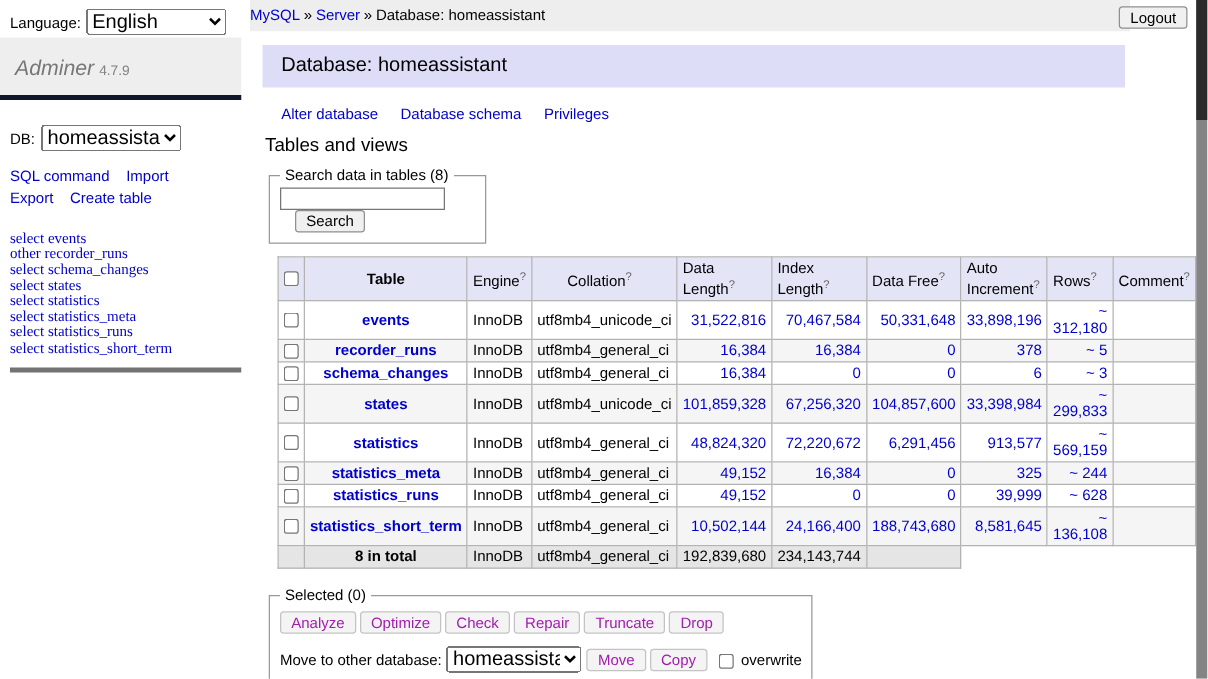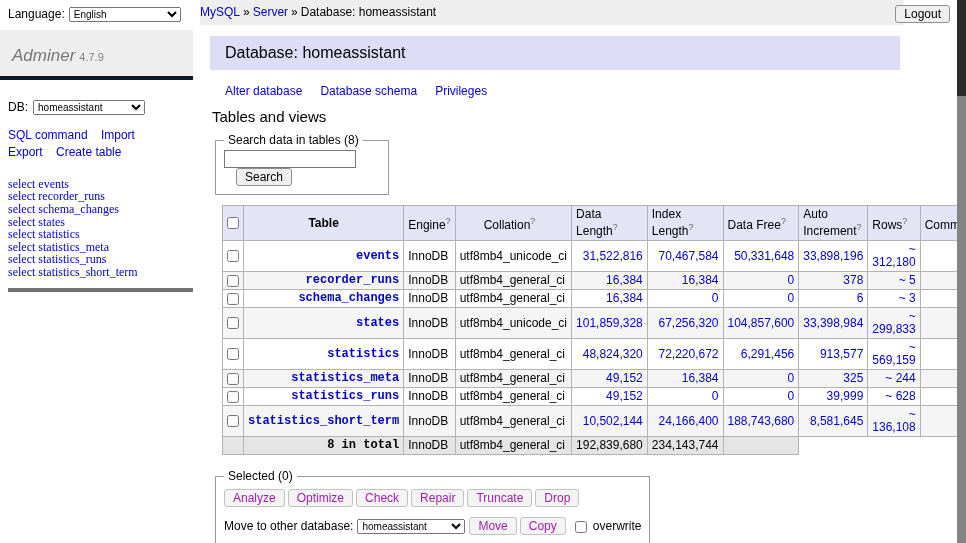--- a/index.html
+++ b/index.html
@@ -6,21 +6,21 @@
   html, body { width: 966px; height: 543px; }
   body {
     font-family: "Liberation Sans", "DejaVu Sans", sans-serif;
     font-size: 12px;
     color: #000;
     background: #fff;
     position: relative;
     overflow: hidden;
   }
   a { color: #0000cc; text-decoration: none; cursor: pointer; }
-  select { font-family: inherit; font-size: 10px; }
+  select { font-family: inherit; font-size: 16px; }
   button {
     font-family: inherit; font-size: 12px;
     padding: 1px 8px;
     background: #f0f0f0;
     border: 1px solid #8f8f8f;
     border-radius: 3px;
     color: #000;
     cursor: pointer;
   }
   button:disabled { color: #a21caf; border-color: #c3c3c3; background: #f4f4f4; cursor: default; }
@@ -78,21 +78,21 @@
   }
   .search-fs button { margin-left: 12px; text-align: center; }
 
   table { border-collapse: collapse; margin: 10px 0 0 12px; font-size: 12px; }
   td, th { border: 1px solid #b3b3b3; padding: 2px 4px; line-height: 13px; }
   thead td, thead th { background: #e4e4f7; }
   thead td { font-weight: normal; }
   thead th { font-weight: bold; text-align: center; }
   thead sup { font-size: 9px; color: #666; }
   tbody tr:nth-child(even):not(.total) { background: #f5f5f5; }
-  tbody th { text-align: right; font-weight: bold; font-family: Liberation Mono, monospace; }
+  tbody th { text-align: center; font-weight: bold; }
   tbody .c-name a { font-weight: bold; }
   td.num { text-align: right; }
   .check { width: 16px; text-align: center; }
   .check input { width: 12px; height: 12px; margin: 0; vertical-align: middle; }
   .h-name { width: 118px; } .h-engine { width: 42px; } .h-collation { width: 98px; padding-left: 28px; }
   .h-data_length { width: 68px; } .h-index_length { width: 72px; } .h-data_free { width: 64px; }
   .h-auto_increment { width: 82px; } .h-rows { width: 56px; } .h-comment { width: 58px; }
   tr.total { background: #e5e5e5; }
 
   .selected-fs { width: 402px; margin-top: 14px; }
@@ -124,21 +124,21 @@
 <div class="sidebar">
   <h1>
     <span class="app-name">Adminer</span><span class="app-version">4.7.9</span>
   </h1>
   <div class="db-row">
     <label>DB:</label><select><option>homeassistant</option></select>
   </div>
   <p class="side-links"><a>SQL command</a> <a>Import</a> <a>Export</a> <a>Create table</a> </p>
   <ul class="table-links">
       <li><a>select events</a></li>
-      <li><a>select recorder_runs</a></li>
+      <li><a>other recorder_runs</a></li>
       <li><a>select schema_changes</a></li>
       <li><a>select states</a></li>
       <li><a>select statistics</a></li>
       <li><a>select statistics_meta</a></li>
       <li><a>select statistics_runs</a></li>
       <li><a>select statistics_short_term</a></li>
     </ul>
 </div>
 
 <div class="content">

